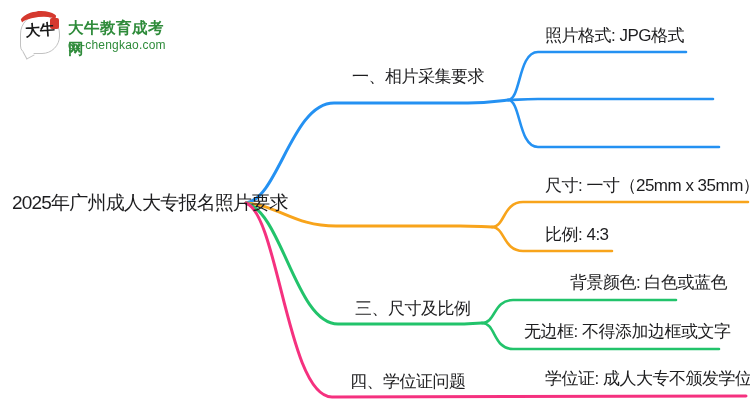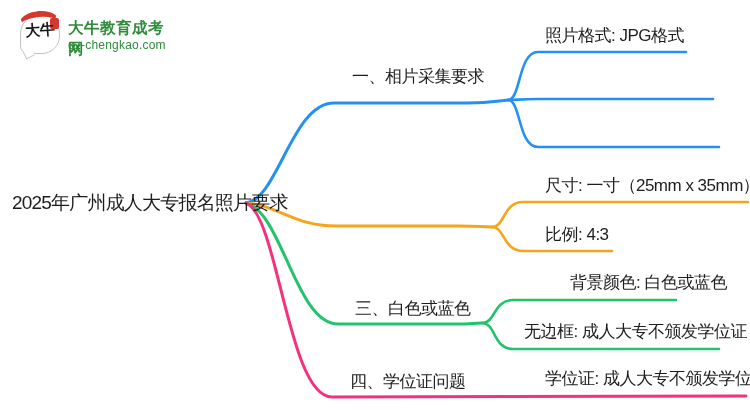--- a/index.html
+++ b/index.html
@@ -90,26 +90,26 @@
       <div class="logo-seal"></div>
       <span class="logo-mark-text">大牛</span>
     </div>
     <div class="logo-name">大牛教育成考网</div>
     <div class="logo-url">gz-chengkao.com</div>
   </div>
 
   <div class="lbl root" style="left:12px; top:192px;">2025年广州成人大专报名照片要求</div>
 
   <div class="lbl" style="left:352px; top:66px;">一、相片采集要求</div>
-  <div class="lbl" style="left:355px; top:298px;">三、白色或蓝色</div>
+  <div class="lbl" style="left:355px; top:298px;">三、尺寸及比例</div>
   <div class="lbl" style="left:545px; top:25px;">照片格式: JPG格式</div>
 
   <div class="lbl" style="left:350px; top:371px;">四、学位证问题</div>
 
   <div class="lbl" style="left:545px; top:175px;">尺寸: 一寸（25mm x 35mm）</div>
   <div class="lbl" style="left:545px; top:224px;text-align:right;">比例: 4:3</div>
 
   <div class="lbl" style="left:524px; top:272px;margin-left:46px;">背景颜色: 白色或蓝色</div>
-  <div class="lbl" style="left:524px; top:321px;">无边框: 成人大专不颁发学位证</div>
+  <div class="lbl" style="left:524px; top:321px;">无边框: 不得添加边框或文字</div>
 
   <div class="lbl" style="left:545px; top:368px;">学位证: 成人大专不颁发学位证</div>
 
 </div>
 
 </body></html>

